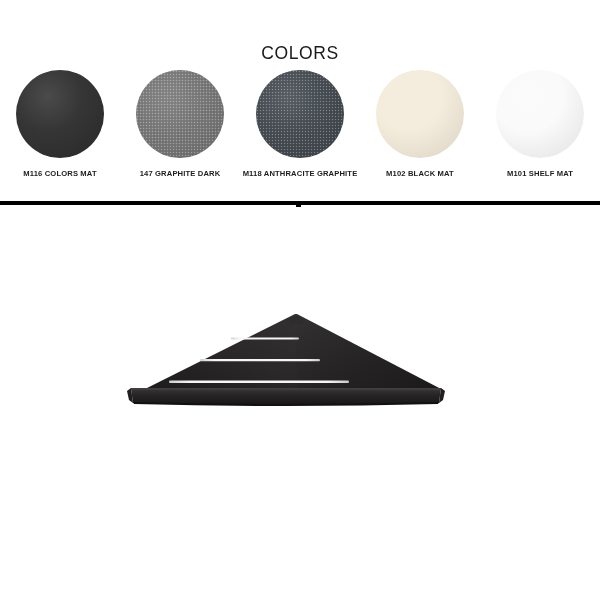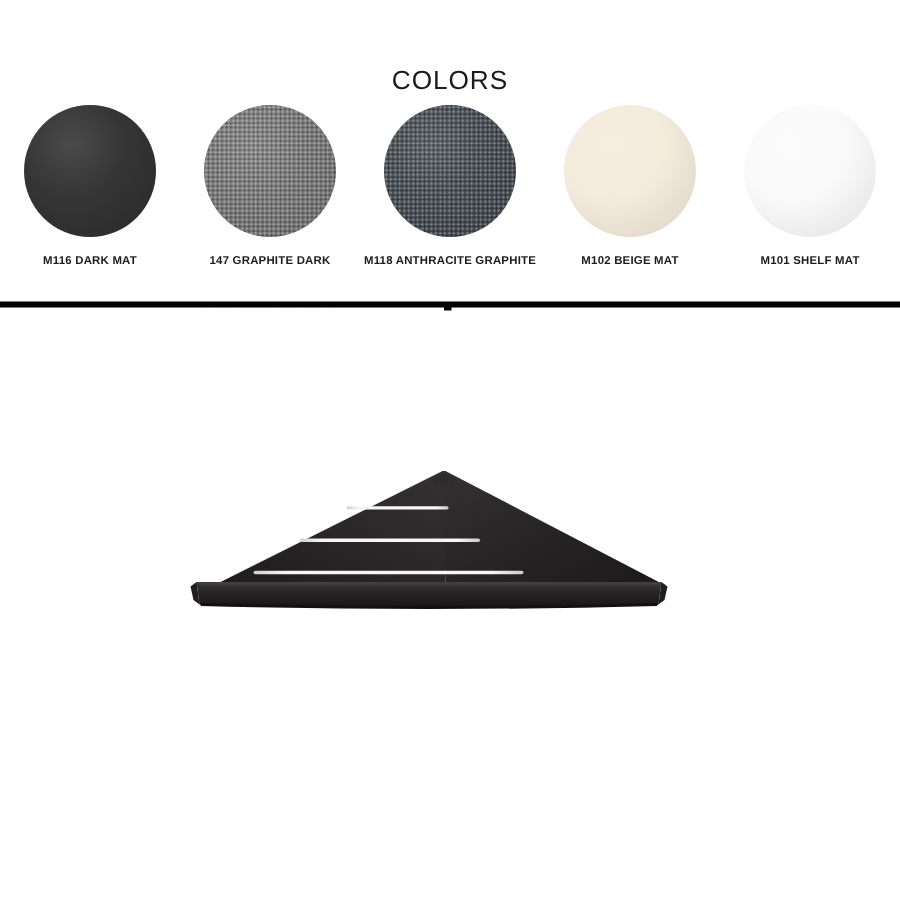--- a/index.html
+++ b/index.html
@@ -167,36 +167,36 @@
 <body>
 
 <div id="colors-panel">
 
   <div id="colors-title">COLORS</div>
 
   <div id="swatch-row">
 
     <div class="swatch-cell">
       <div class="swatch-disc soft-shade" style="background:#2d2d2d;"></div>
-      <div class="swatch-label">M116 DARK MAT</div>
+      <div class="swatch-label">M116 COLORS MAT</div>
     </div>
 
     <div class="swatch-cell">
       <div class="swatch-disc soft-shade grain" style="background:#787878;"></div>
       <div class="swatch-label">147 GRAPHITE DARK</div>
     </div>
 
     <div class="swatch-cell">
       <div class="swatch-disc soft-shade grain" style="background:#434a50;"></div>
       <div class="swatch-label">M118 ANTHRACITE GRAPHITE</div>
     </div>
 
     <div class="swatch-cell">
       <div class="swatch-disc soft-shade" style="background:#f3ebda;"></div>
-      <div class="swatch-label">M102 BEIGE MAT</div>
+      <div class="swatch-label">M102 BLACK MAT</div>
     </div>
 
     <div class="swatch-cell">
       <div class="swatch-disc soft-shade" style="background:#fafafa;"></div>
       <div class="swatch-label">M101 SHELF MAT</div>
     </div>
 
   </div>
 </div>
 

